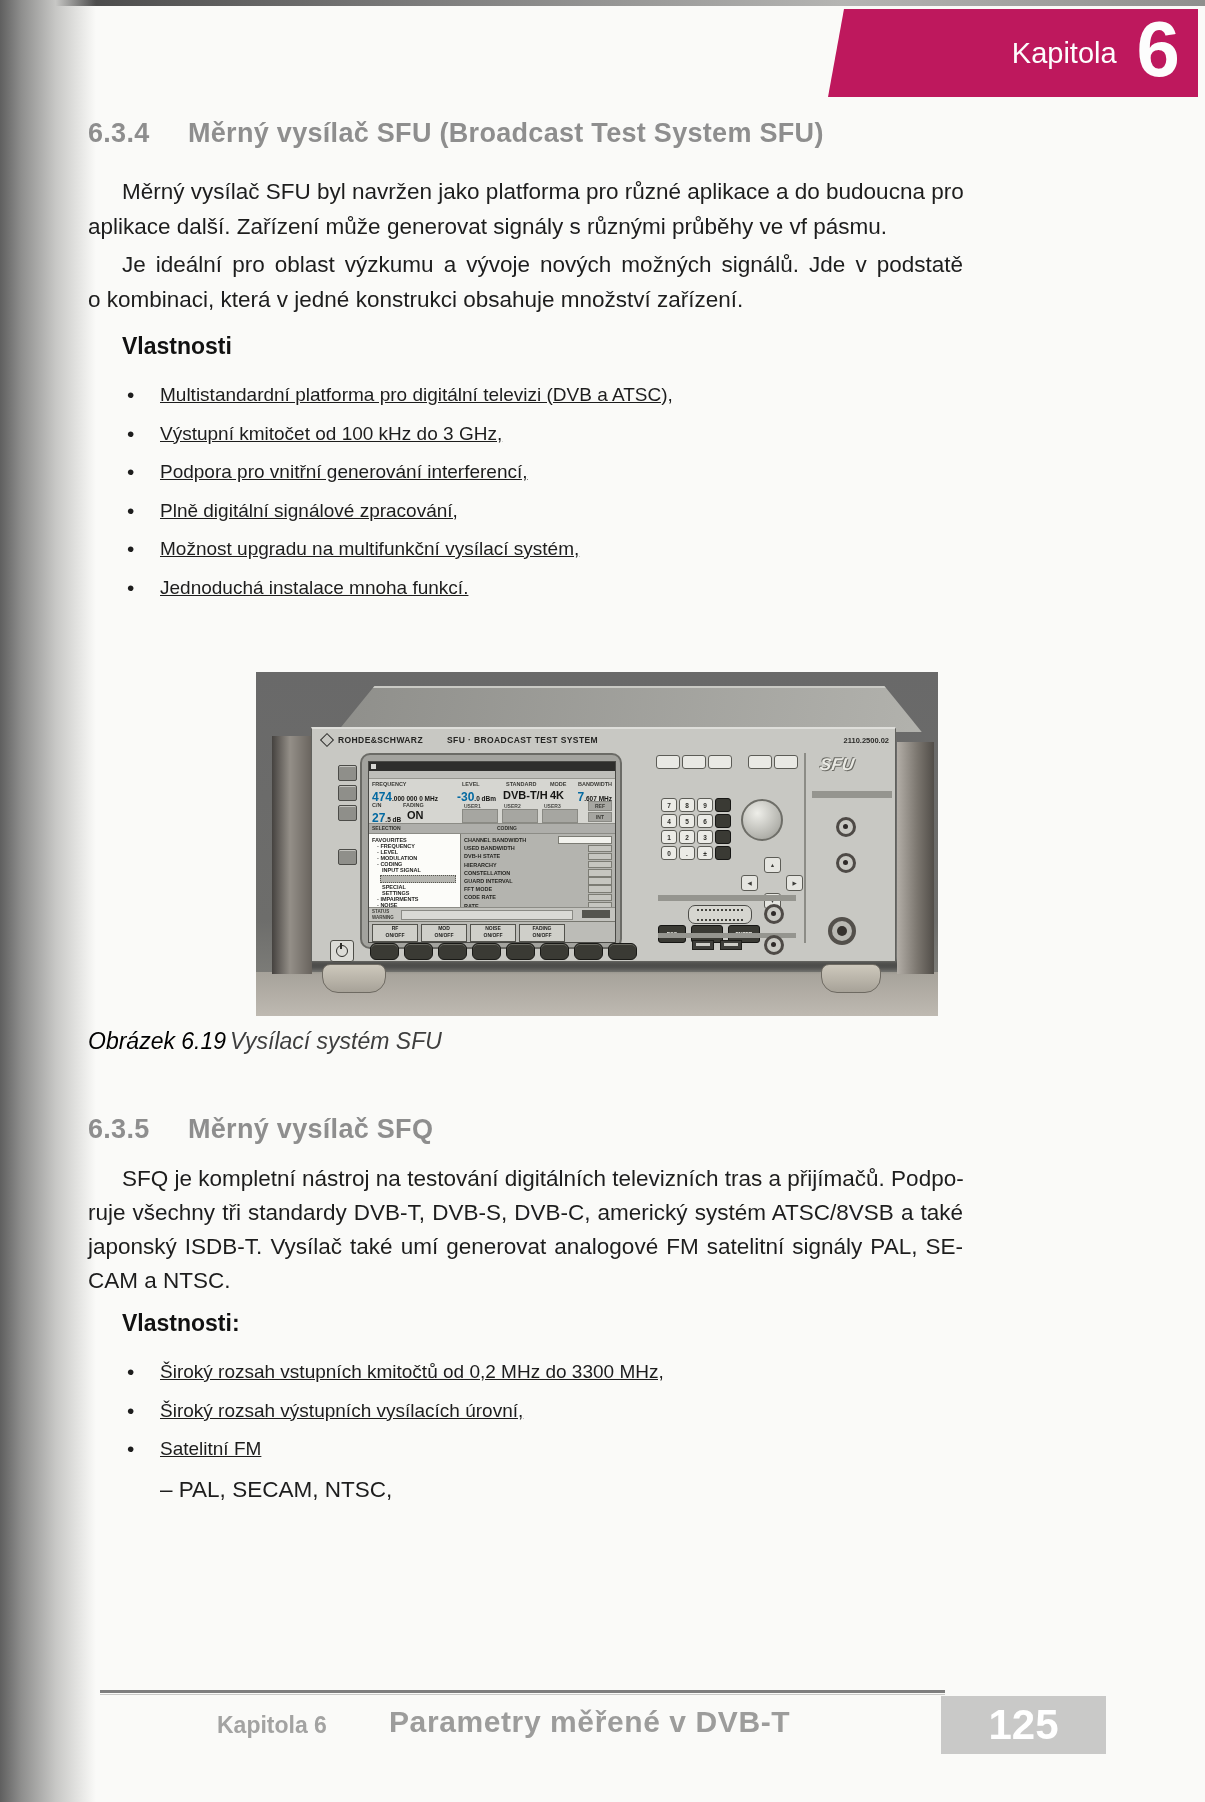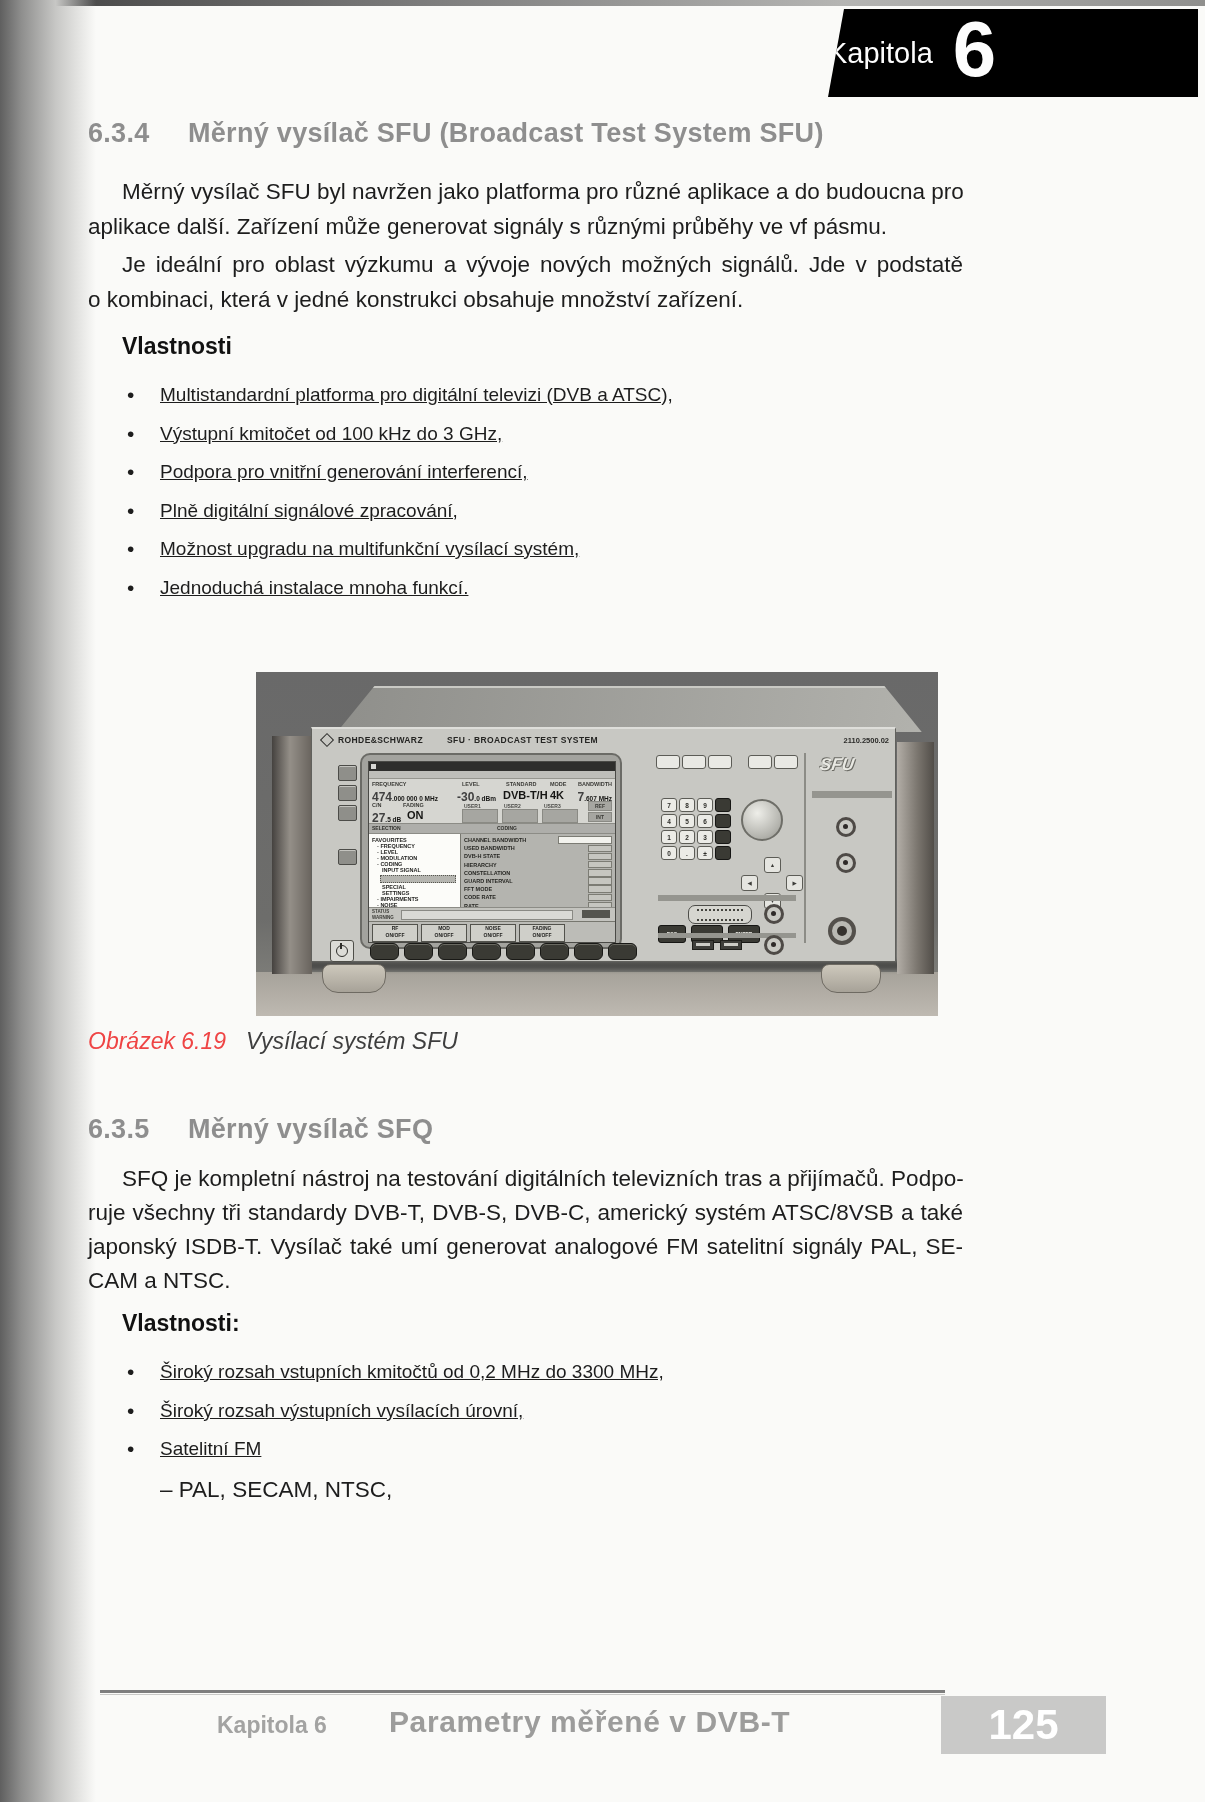--- a/index.html
+++ b/index.html
@@ -4,42 +4,42 @@
 <style>
   html,body{margin:0;padding:0;background:#e8e8e6;}
   .page{position:relative;width:1205px;height:1802px;background:#fafaf8;overflow:hidden;
         font-family:"Liberation Sans", sans-serif;color:#1d1d1d;}
   
   .topstrip{position:absolute;left:0;top:0;width:100%;height:6px;
     background:linear-gradient(90deg,#3f3f3f,#7c7c7c 35%,#b5b5b3 70%,#8f8f8d 100%);}
   .spine{position:absolute;left:0;top:0;width:96px;height:100%;
     background:linear-gradient(90deg,#5f5f5f 0%,#8e8e8d 22%,#c7c7c5 58%,rgba(250,250,248,0) 100%);}
   
-  .chapter-tab{position:absolute;left:828px;top:9px;width:370px;height:88px;background:#000000;
+  .chapter-tab{position:absolute;left:828px;top:9px;width:370px;height:88px;background:#be185d;
     clip-path:polygon(16px 0,100% 0,100% 100%,0 100%);
-    display:flex;align-items:center;gap:20px;padding-right:18px;box-sizing:border-box;}
+    display:flex;align-items:center;justify-content:flex-end;gap:20px;padding-right:18px;box-sizing:border-box;}
   .ct-label{color:#fdfdfd;font-size:29px;}
   .ct-num{color:#fdfdfd;font-size:78px;font-weight:bold;line-height:1;margin-top:-8px;}
   
   .sec-head{position:absolute;left:88px;width:900px;color:#8e8e8e;font-size:27px;font-weight:bold;letter-spacing:.3px;}
   .sec-num{display:inline-block;width:100px;}
   .para{position:absolute;left:88px;width:875px;font-size:22.5px;color:#1d1d1d;}
   .tline{height:35px;line-height:35px;text-align:justify;text-align-last:justify;white-space:nowrap;}
   .tline.t34{height:34px;line-height:34px;}
   .tline.last{text-align-last:auto;white-space:normal;}
   .indent{padding-left:34px;}
   .sub-head{position:absolute;left:122px;font-size:23px;font-weight:bold;color:#111;}
   .blist{position:absolute;left:125px;width:840px;}
   .bi{position:relative;padding-left:35px;height:38.5px;line-height:38.5px;font-size:19px;text-decoration:underline;}
   .bi::before{content:"•";position:absolute;left:2px;top:0;font-size:21px;}
   .sublist{position:absolute;left:160px;width:800px;}
   .si{height:38.5px;line-height:38.5px;font-size:22.5px;}
   
   .caption{position:absolute;left:88px;top:1028px;font-style:italic;font-size:23px;}
-  .cap-label{color:#ef4444;margin-right:20px;}
+  .cap-label{color:#000000;margin-right:4px;}
   .cap-text{color:#3e3e3e;}
   
   .f-rule{position:absolute;left:100px;top:1690px;width:845px;height:3px;background:#7e7e7e;}
   .f-rule::after{content:"";position:absolute;left:0;top:4px;width:100%;height:1px;background:#c9c9c7;}
   .f-chap{position:absolute;left:217px;top:1712px;font-size:23px;font-weight:bold;color:#a3a3a2;}
   .f-title{position:absolute;left:389px;top:1705px;font-size:30px;font-weight:bold;color:#9c9c9b;letter-spacing:.6px;}
   .f-page{position:absolute;left:941px;top:1696px;width:165px;height:58px;background:#c9c9c8;
     display:flex;align-items:center;justify-content:center;color:#fff;font-size:42px;font-weight:bold;}
   
   .photo{position:absolute;left:256px;top:660px;width:682px;height:344px;
@@ -69,21 +69,21 @@
     border:1px solid #4c4c48;border-radius:2px;box-shadow:inset 0 1px 0 #c4c4bf;}
   
   .screen{position:absolute;left:48px;top:24px;width:262px;height:196px;background:#a3a39e;
     border:2px solid #6b6b66;border-radius:10px;padding:6px;box-sizing:border-box;}
   .crt{width:100%;height:100%;background:#c6c6c1;border:1px solid #4a4a46;display:flex;flex-direction:column;overflow:hidden;}
   .tbar{height:9px;background:#2e2e2c;position:relative;}
   .tbar::before{content:"";position:absolute;left:2px;top:2px;width:5px;height:5px;background:#d8d8d4;}
   .mbar{height:7px;background:#bebeb9;border-bottom:1px solid #96968f;}
   .hdr{position:relative;height:44px;background:#d6d6d1;}
   .lb{position:absolute;font-size:5.5px;font-weight:bold;color:#3a3a36;}
-  .vbig{font-size:12px;font-weight:bold;color:#404040;}
+  .vbig{font-size:12px;font-weight:bold;color:#0369a1;}
   .vsml{font-size:6.5px;font-weight:bold;color:#151513;}
   .vmed{font-size:11px;font-weight:bold;color:#151513;}
   .vwrap{position:absolute;white-space:nowrap;}
   .ubox{position:absolute;width:34px;height:12px;background:#a6a6a1;border:1px solid #8a8a84;}
   .ulb{position:absolute;font-size:5px;font-weight:bold;color:#4a4a46;}
   .ribox{position:absolute;right:3px;width:22px;height:8px;background:#a6a6a1;border:1px solid #8a8a84;
     font-size:5px;font-weight:bold;color:#3c3c38;text-align:center;line-height:8px;}
   .selrow{position:relative;height:9px;background:#aeaeaa;border-top:1px solid #8c8c86;border-bottom:1px solid #8c8c86;
     font-size:5px;font-weight:bold;color:#33332f;}
   .sel-l{position:absolute;left:3px;top:1px;}

